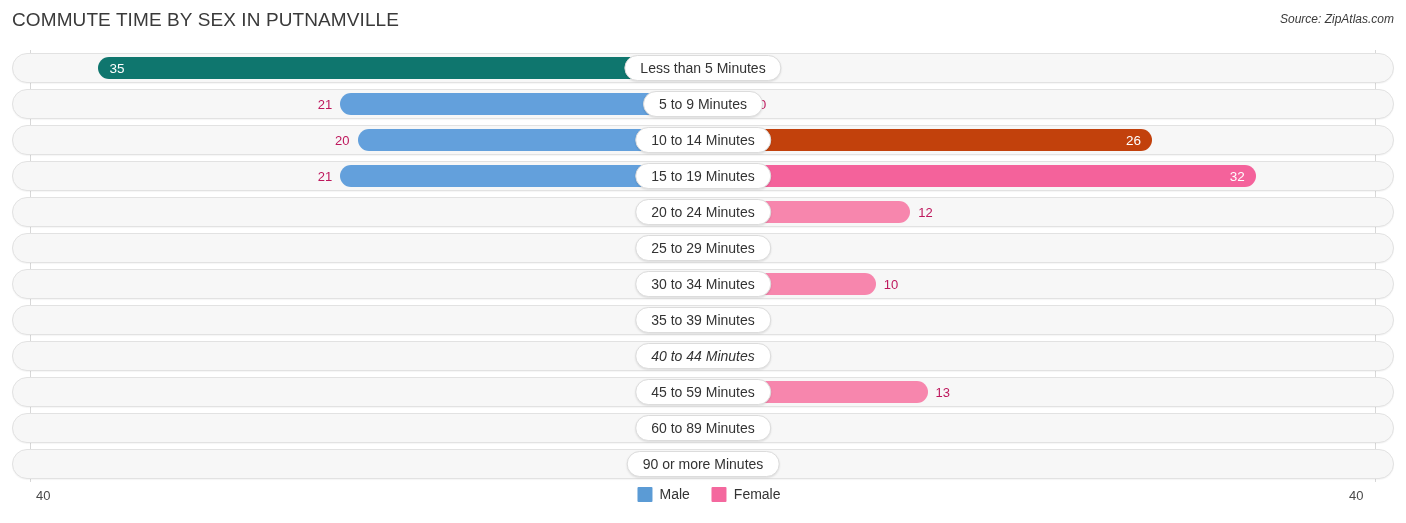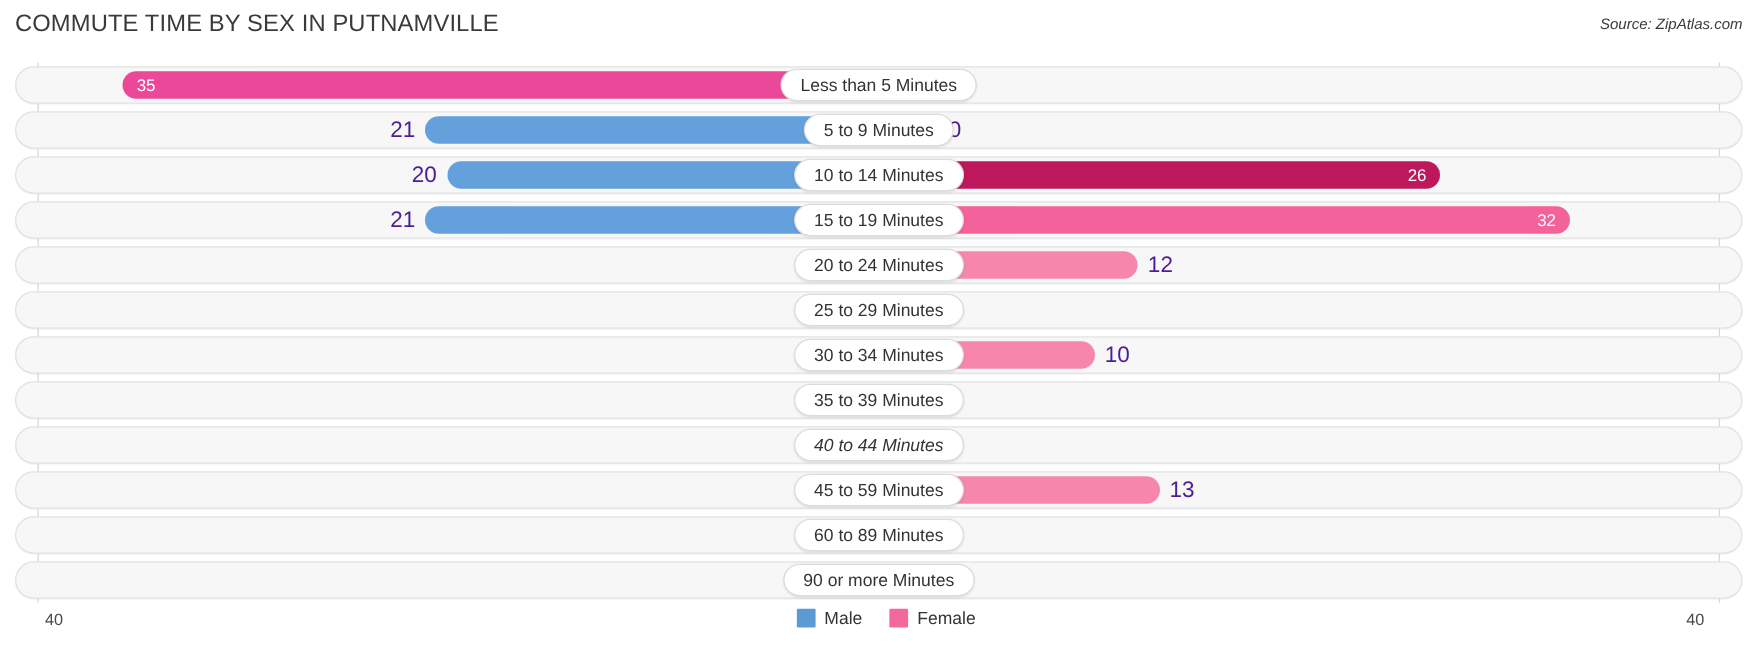--- a/index.html
+++ b/index.html
@@ -54,21 +54,21 @@
   .bar .val{
     position:absolute;top:50%;transform:translateY(-50%);
     font-size:13.5px;color:#ffffff;white-space:nowrap;
   }
   .bar.male .val{ left:11px; }
   .bar.female .val{ right:11px; }
 
   
   .outval{
     position:absolute;top:50%;transform:translateY(-50%);
-    font-size:18px;color:#4c1d95;white-space:nowrap;
+    font-size:13px;color:#be185d;white-space:nowrap;
   }
 
   
   .catpill{
     position:absolute;left:50%;top:50%;
     transform:translate(-50%,-50%);
     background:#ffffff;
     border:1px solid #dcdcdc;
     border-radius:13px;
     height:24px;line-height:24px;
@@ -102,42 +102,42 @@
 <div class="chart">
 
   <div class="title">COMMUTE TIME BY SEX IN PUTNAMVILLE</div>
   <div class="source">Source: ZipAtlas.com</div>
 
   <div class="plot" id="plot">
     <div class="gridline left"></div>
     <div class="gridline right"></div>
   <div class="row" style="top: 3px;">
         <div class="rowinner">
-          <div class="bar male" style="width: 604.625px; background: #ec4899;">
+          <div class="bar male" style="width: 604.625px; background: #0f766e;">
             <span class="val">35</span>
           </div>
           <div class="outval" style="left: calc(50% + 56px);">0</div>
           <div class="bar female" style="width: 48px; background: rgb(249, 168, 196);"></div>
           <div class="catpill">Less than 5 Minutes</div>
         </div>
       </div>
       <div class="row" style="top: 39px;">
         <div class="rowinner">
           <div class="outval" style="right: calc(50% + 370.775px);">21</div>
           <div class="bar male" style="width: 362.775px; background: rgb(99, 160, 220);"></div>
           <div class="outval" style="left: calc(50% + 56px);">0</div>
           <div class="bar female" style="width: 48px; background: rgb(249, 168, 196);"></div>
           <div class="catpill">5 to 9 Minutes</div>
         </div>
       </div>
       <div class="row" style="top: 75px;">
         <div class="rowinner">
           <div class="outval" style="right: calc(50% + 353.5px);">20</div>
           <div class="bar male" style="width: 345.5px; background: rgb(99, 160, 220);"></div>
-          <div class="bar female" style="width: 449.15px; background: #be185d;">
+          <div class="bar female" style="width: 449.15px; background: #c2410c;">
             <span class="val">26</span>
           </div>
           <div class="catpill">10 to 14 Minutes</div>
         </div>
       </div>
       <div class="row" style="top: 111px;">
         <div class="rowinner">
           <div class="outval" style="right: calc(50% + 370.775px);">21</div>
           <div class="bar male" style="width: 362.775px; background: rgb(99, 160, 220);"></div>
           <div class="bar female" style="width: 552.8px; background: rgb(244, 98, 155);">

